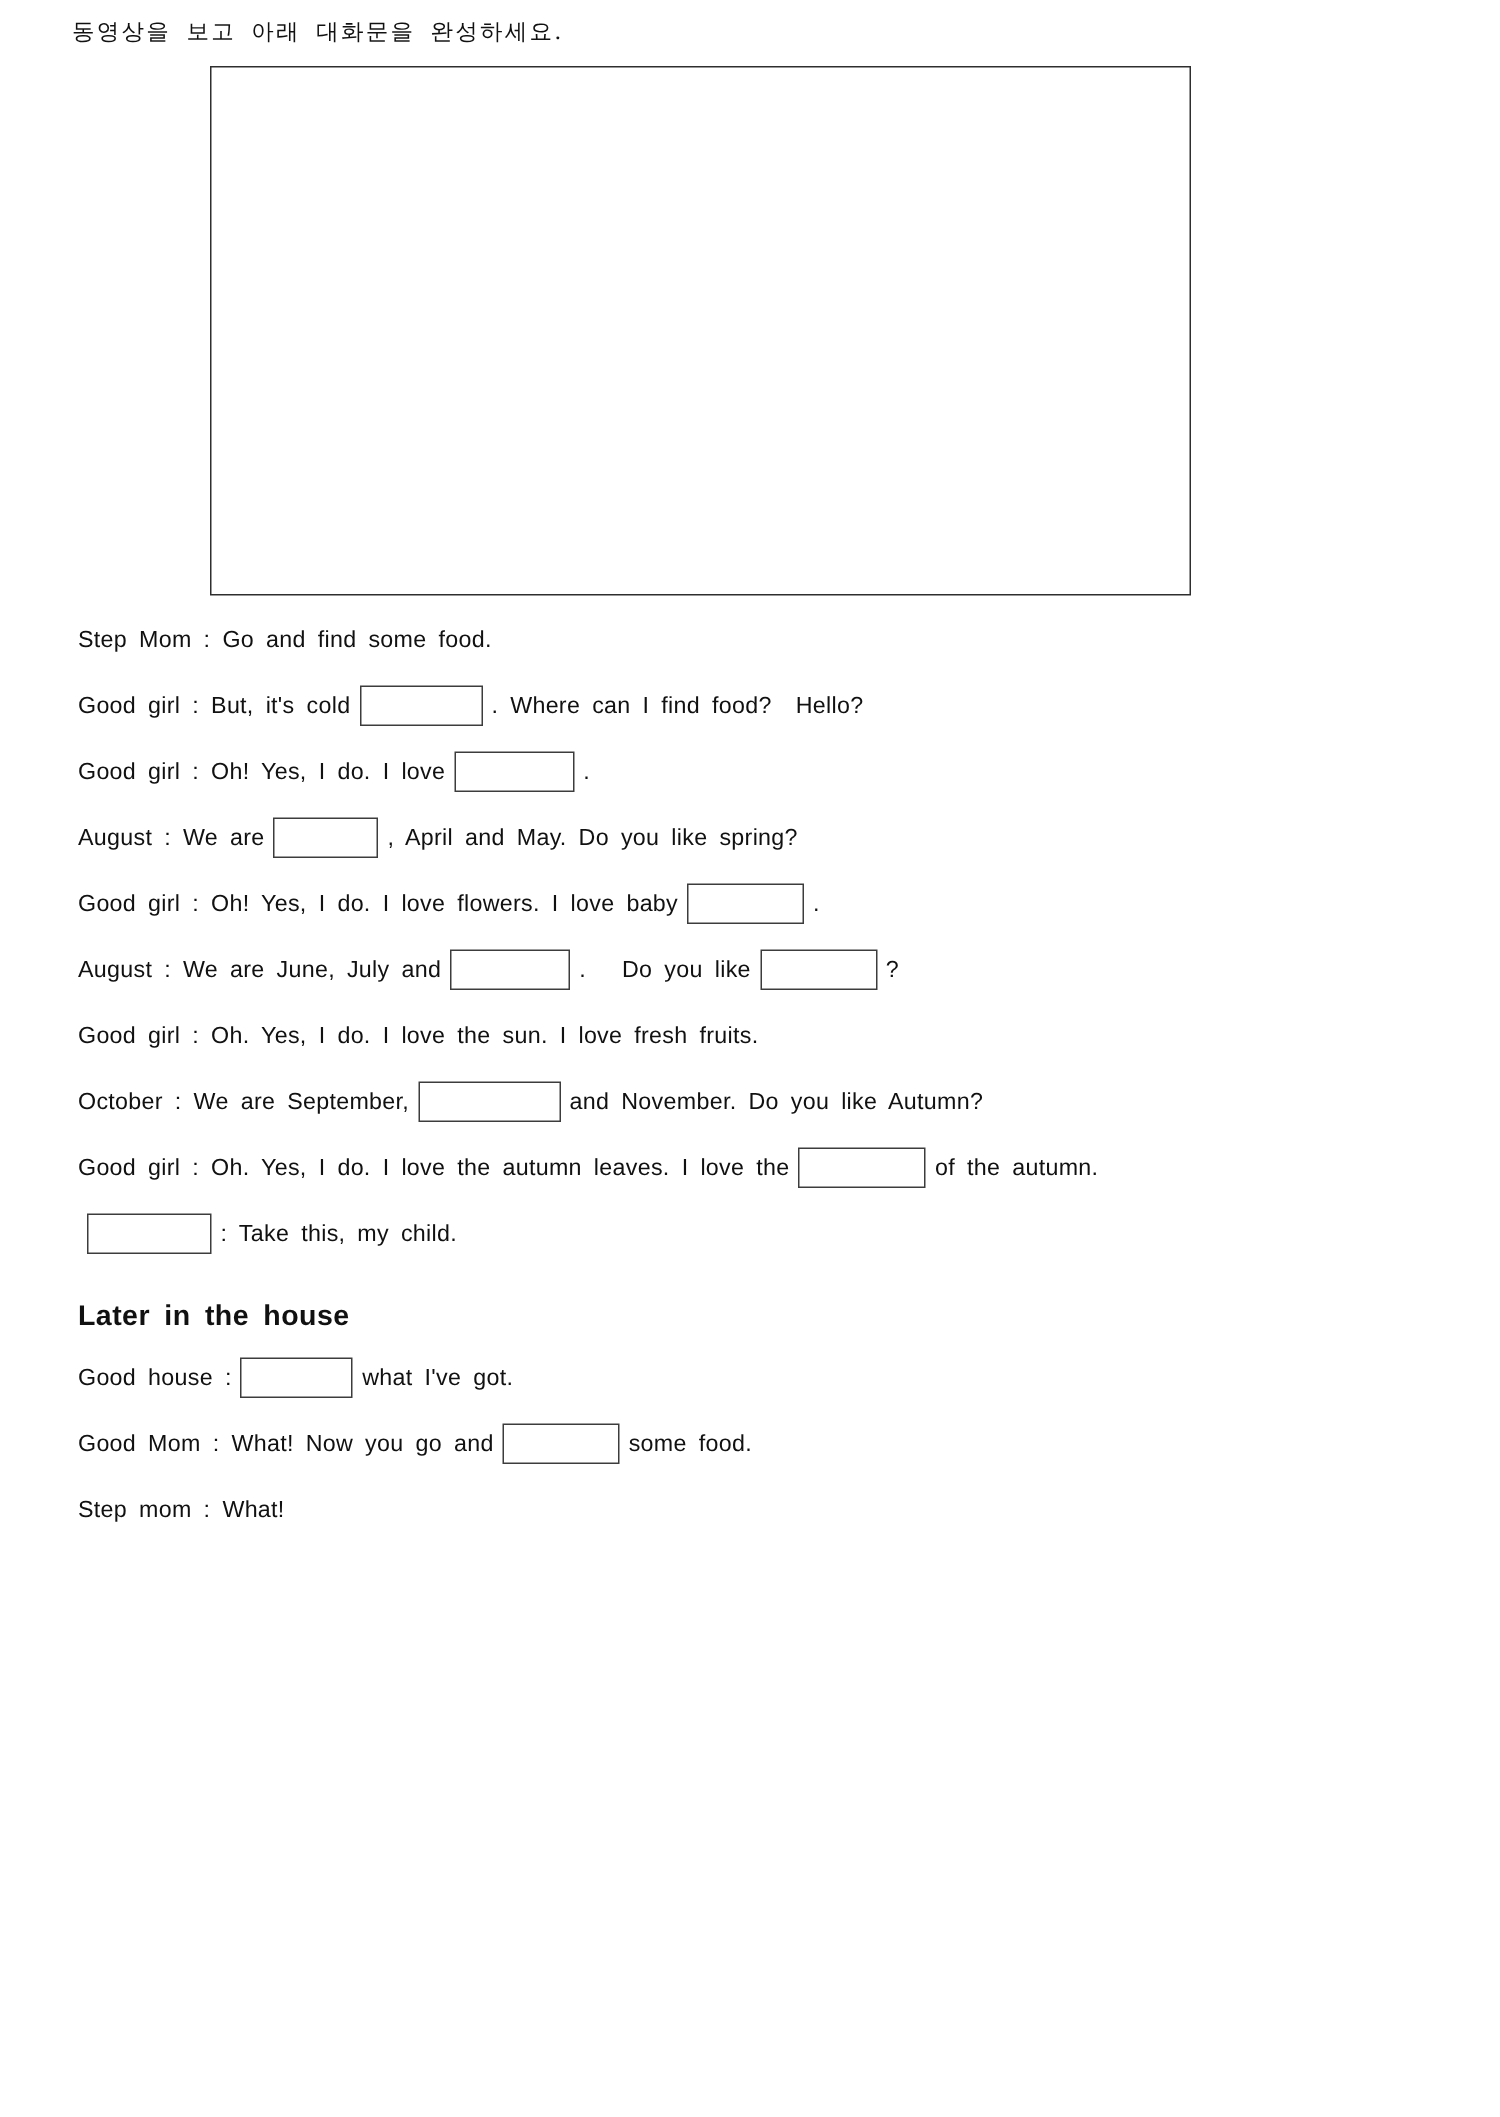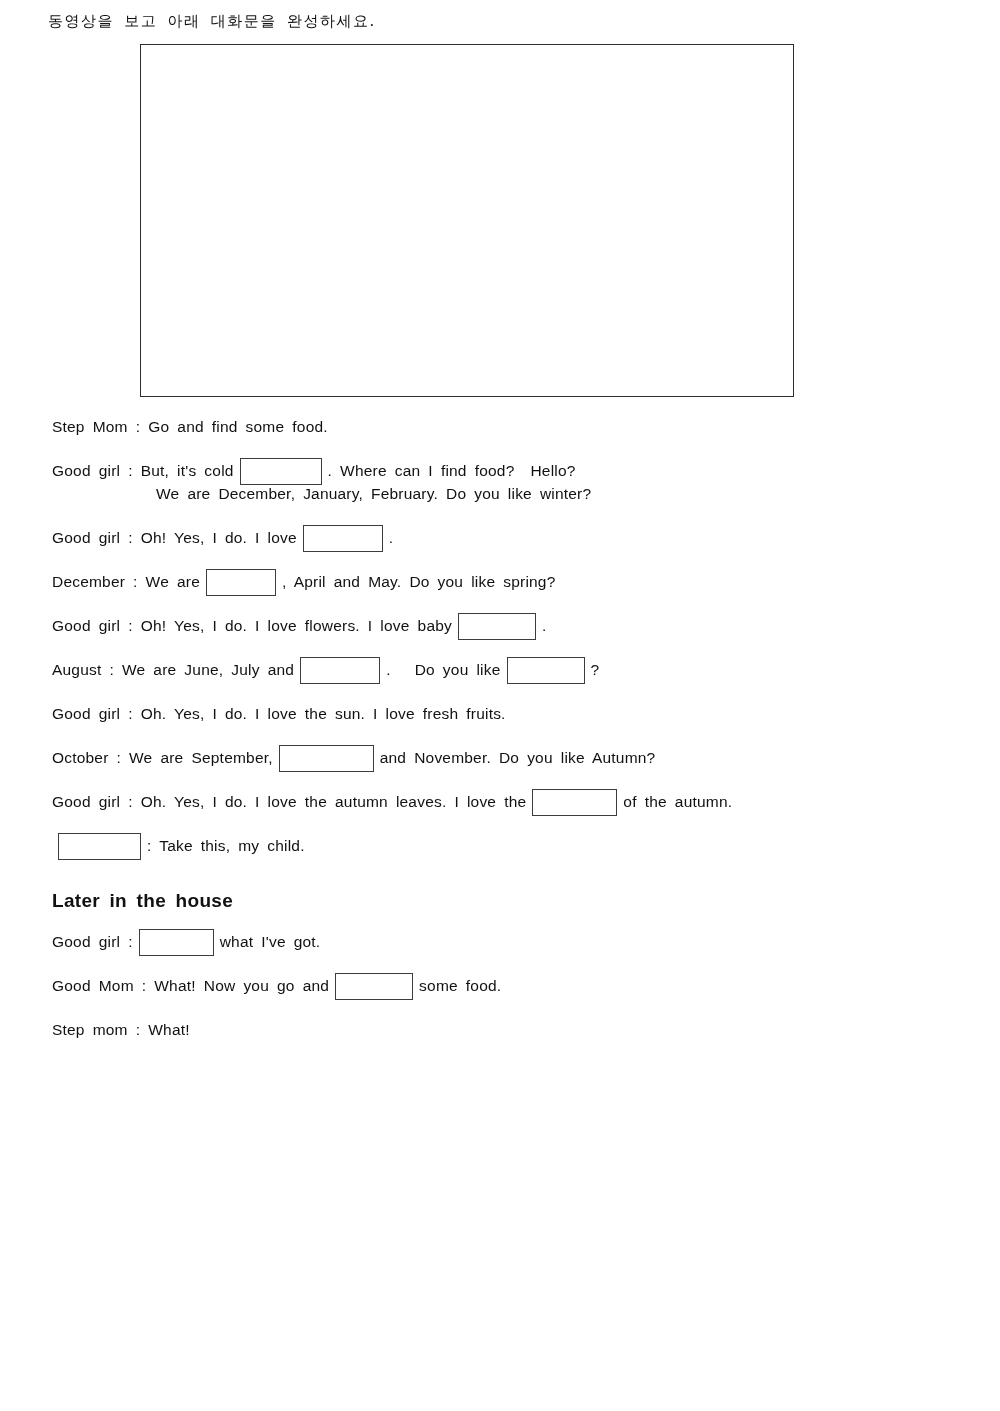--- a/index.html
+++ b/index.html
@@ -73,28 +73,27 @@
 <div class="page">
 
   <div class="instruction">동영상을 보고 아래 대화문을 완성하세요.</div>
 
   <div class="video-box"></div>
 
 
   <div class="dialogue">
       <div class="line"><span>Step Mom : Go and find some food.</span></div>
       <div class="line"><span>Good girl : But, it's cold</span><span class="blank" style="width: 82px;"></span><span>. Where can I find food?&nbsp; Hello?</span></div>
-      <div class="line indent tight"><span>We are December, January, February. Do you like winter?</span></div>
       <div class="line"><span>Good girl : Oh! Yes, I do. I love</span><span class="blank" style="width: 80px;"></span><span>.</span></div>
-      <div class="line"><span>December : We are</span><span class="blank" style="width: 70px;"></span><span>, April and May. Do you like spring?</span></div>
+      <div class="line"><span>August : We are</span><span class="blank" style="width: 70px;"></span><span>, April and May. Do you like spring?</span></div>
       <div class="line"><span>Good girl : Oh! Yes, I do. I love flowers. I love baby</span><span class="blank" style="width: 78px;"></span><span>.</span></div>
       <div class="line"><span>August : We are June, July and</span><span class="blank" style="width: 80px;"></span><span>.&nbsp;&nbsp; Do you like</span><span class="blank" style="width: 78px;"></span><span>?</span></div>
       <div class="line"><span>Good girl : Oh. Yes, I do. I love the sun. I love fresh fruits.</span></div>
       <div class="line"><span>October : We are September,</span><span class="blank" style="width: 95px;"></span><span>and November. Do you like Autumn?</span></div>
       <div class="line"><span>Good girl : Oh. Yes, I do. I love the autumn leaves. I love the</span><span class="blank" style="width: 85px;"></span><span>of the autumn.</span></div>
       <div class="line"><span class="blank" style="width: 83px;"></span><span>: Take this, my child.</span></div>
       <div class="section-heading">Later in the house</div>
-      <div class="line"><span>Good girl :</span><span class="blank" style="width: 75px;"></span><span>what I've got.</span></div>
+      <div class="line"><span>Good house :</span><span class="blank" style="width: 75px;"></span><span>what I've got.</span></div>
       <div class="line"><span>Good Mom : What! Now you go and</span><span class="blank" style="width: 78px;"></span><span>some food.</span></div>
       <div class="line"><span>Step mom : What!</span></div>
     </div>
 
 </div>
 
 </body></html>

